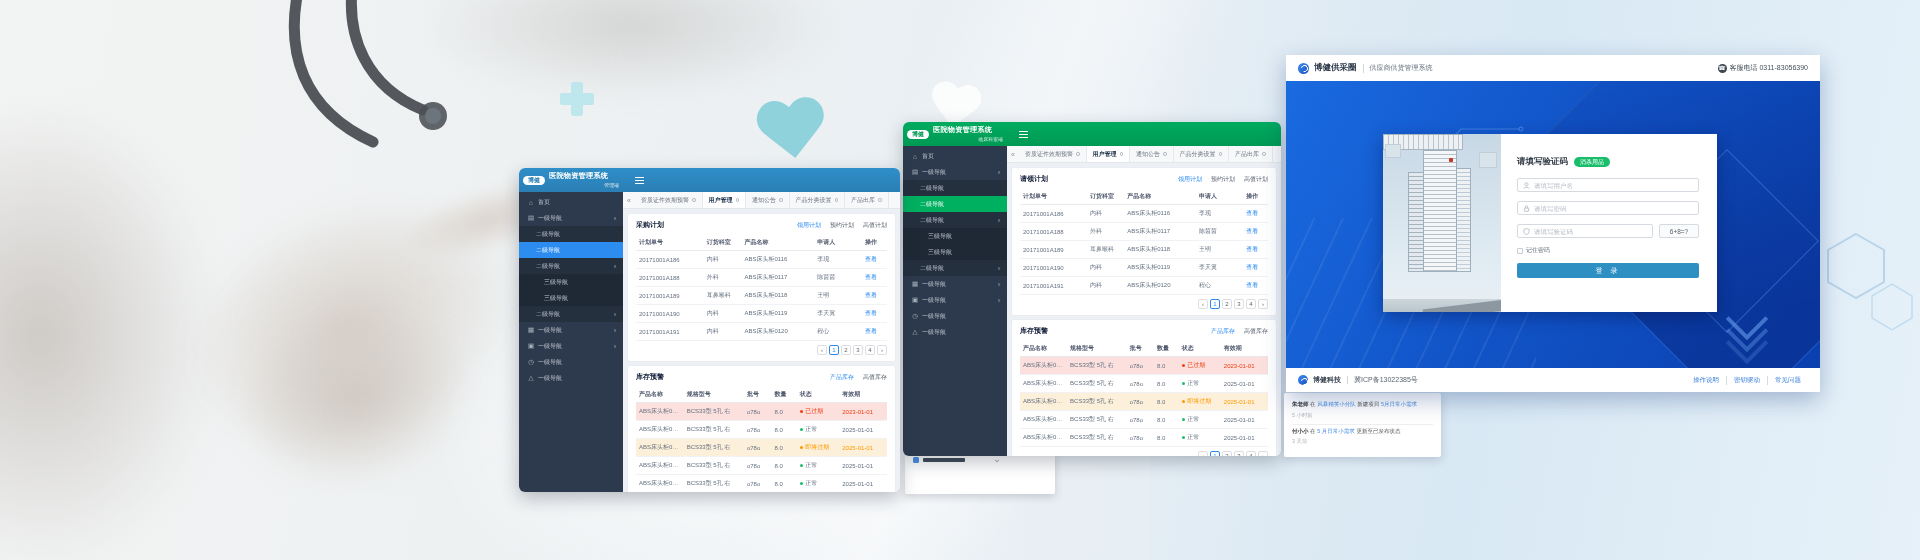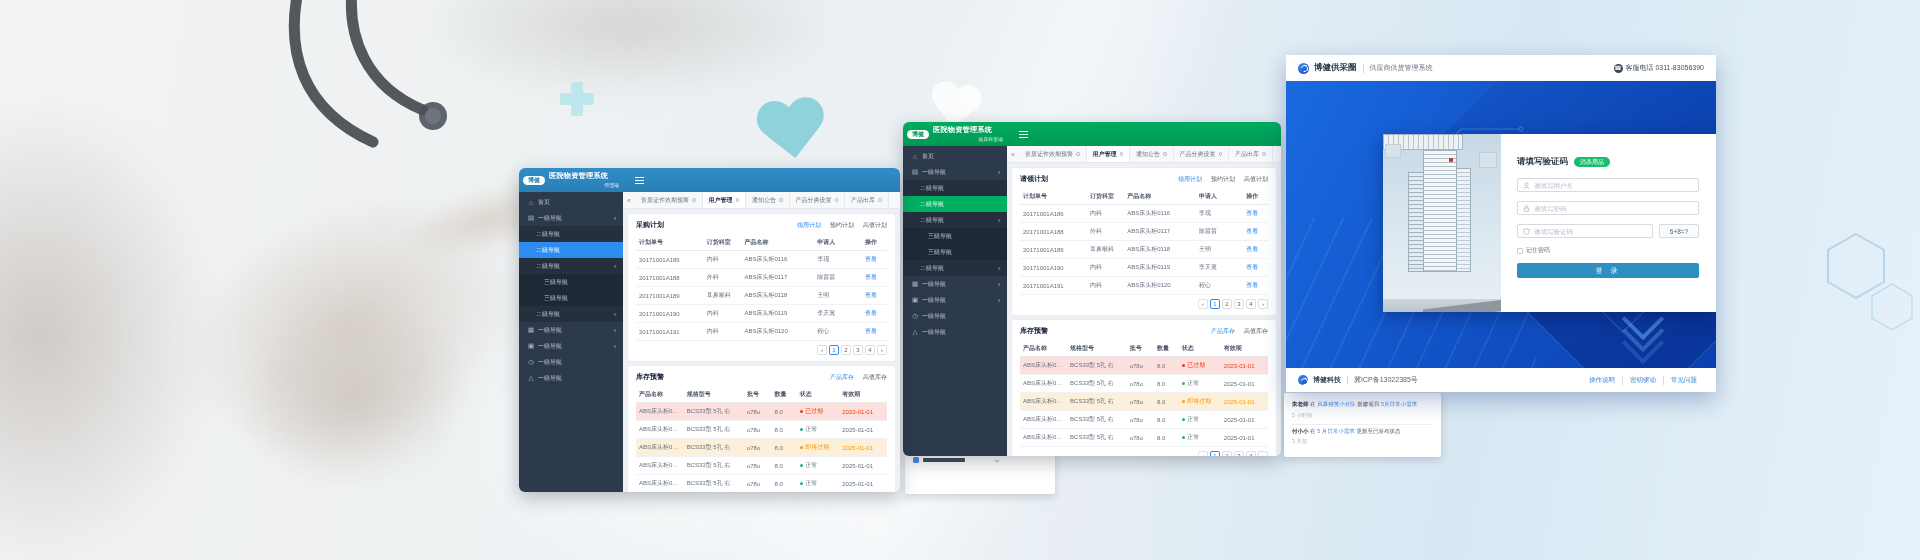--- a/index.html
+++ b/index.html
@@ -107,21 +107,21 @@
   .act{position:absolute;left:1284px;top:393px;width:157px;height:64px;background:#fff;border-radius:2px;
     box-shadow:0 3px 10px rgba(25,35,55,.18);z-index:4;padding:5px 8px;font-size:6px;color:#555;overflow:hidden;}
   .act-item{padding:2px 0 4px;border-bottom:1px solid #efefef;}
   .act-item:last-child{border-bottom:0;}
   .act-line{white-space:nowrap;overflow:hidden;transform:scale(.92);transform-origin:left center;}
   .act-user{color:#333;font-weight:bold;}
   .act-link{color:#4a90e2;cursor:pointer;}
   .act-time{color:#b0b4b9;margin-top:1.5px;transform:scale(.9);transform-origin:left center;}
 
   
-  .lwin{position:absolute;left:1286px;top:55px;width:430px;height:337px;display:flex;flex-direction:column;
+  .lwin{position:absolute;left:1286px;top:55px;width:534px;height:337px;display:flex;flex-direction:column;
     background:#fff;box-shadow:0 8px 22px rgba(13,50,120,.3);z-index:5;overflow:hidden;}
   .lg-top{height:26px;display:flex;align-items:center;padding:0 12px;background:#fff;flex:0 0 auto;}
   .lg-logo{width:11px;height:11px;border-radius:50%;background:linear-gradient(135deg,#3a8ef0,#1b4fc0);position:relative;flex:0 0 auto;}
   .lg-logo::after{content:"";position:absolute;left:2.5px;top:2.5px;width:5px;height:5px;border-radius:50%;border:1.2px solid #fff;border-left-color:transparent;transform:rotate(-30deg);}
   .lg-brand{font-size:8.5px;font-weight:bold;color:#2c3a4a;margin-left:5px;}
   .lg-divider{width:1px;height:9px;background:#d4d8dd;margin:0 6px;}
   .lg-sub{font-size:7px;color:#6a7480;}
   .lg-phone{margin-left:auto;display:flex;align-items:center;gap:3px;font-size:7px;color:#42505c;}
   .ph-ico{width:9px;height:9px;border-radius:50%;background:#3d4852;color:#fff;font-size:6px;line-height:9px;text-align:center;}
   .ph-ico::before{content:"☎";}

